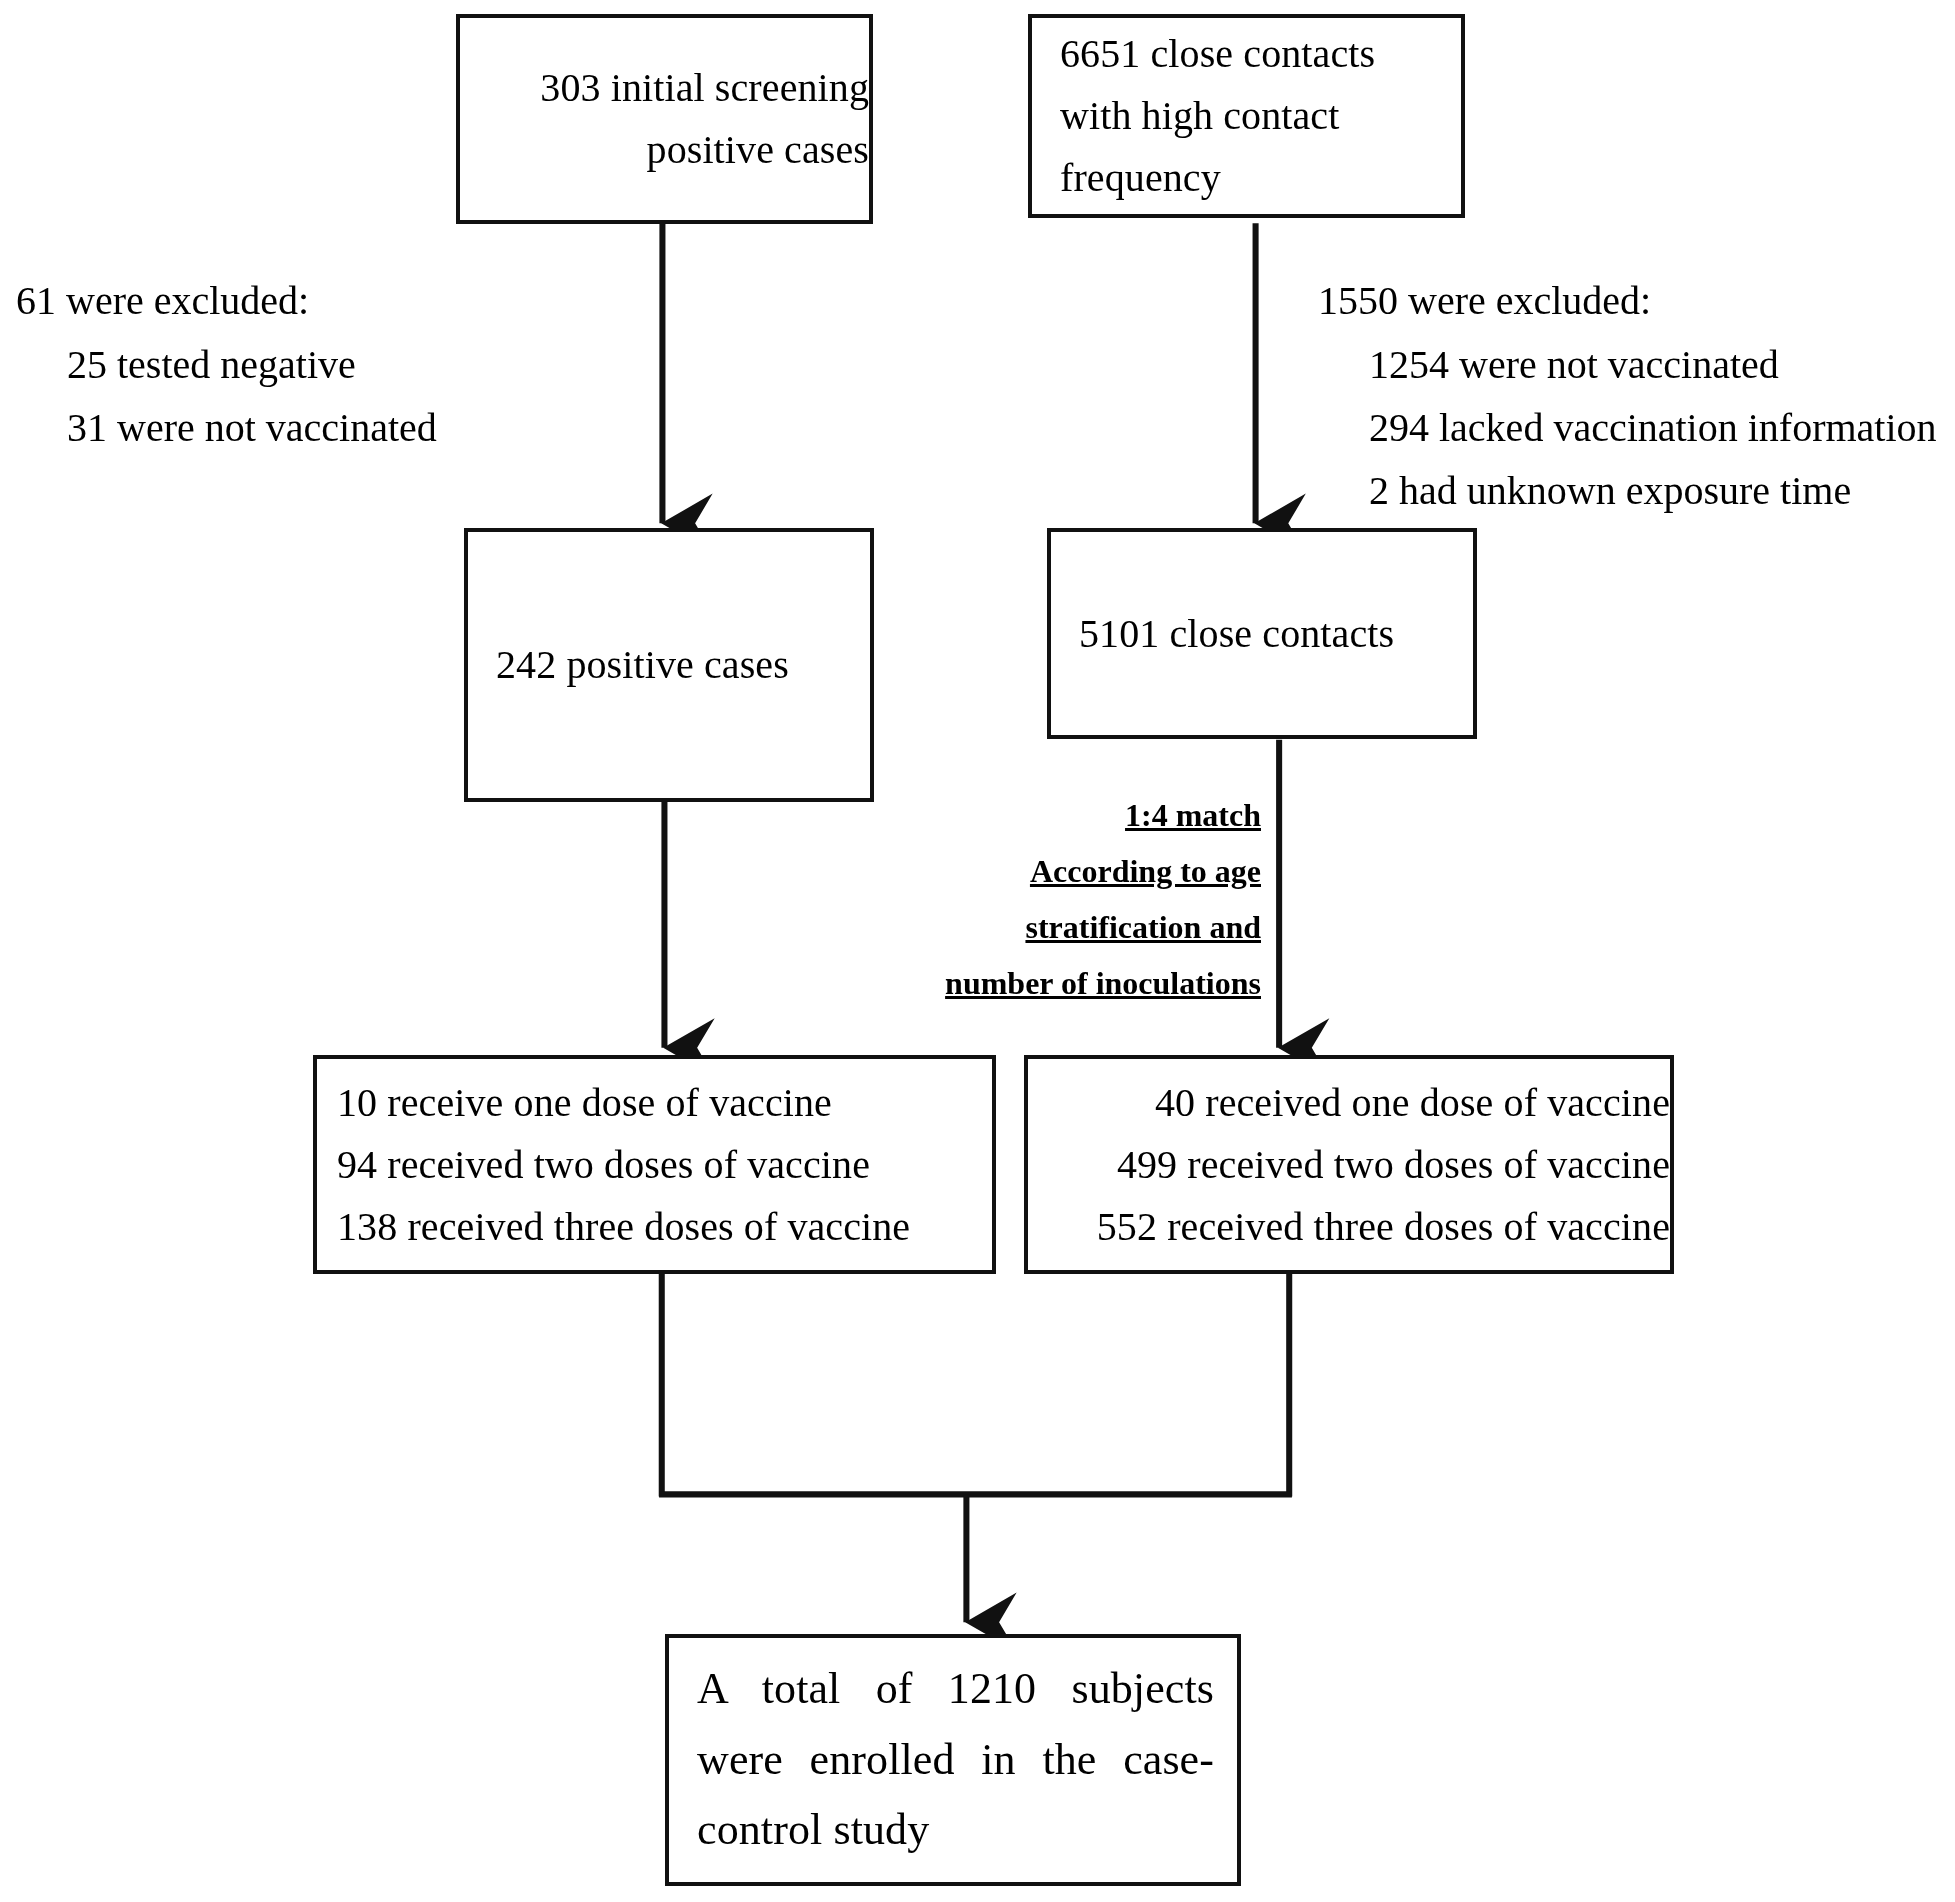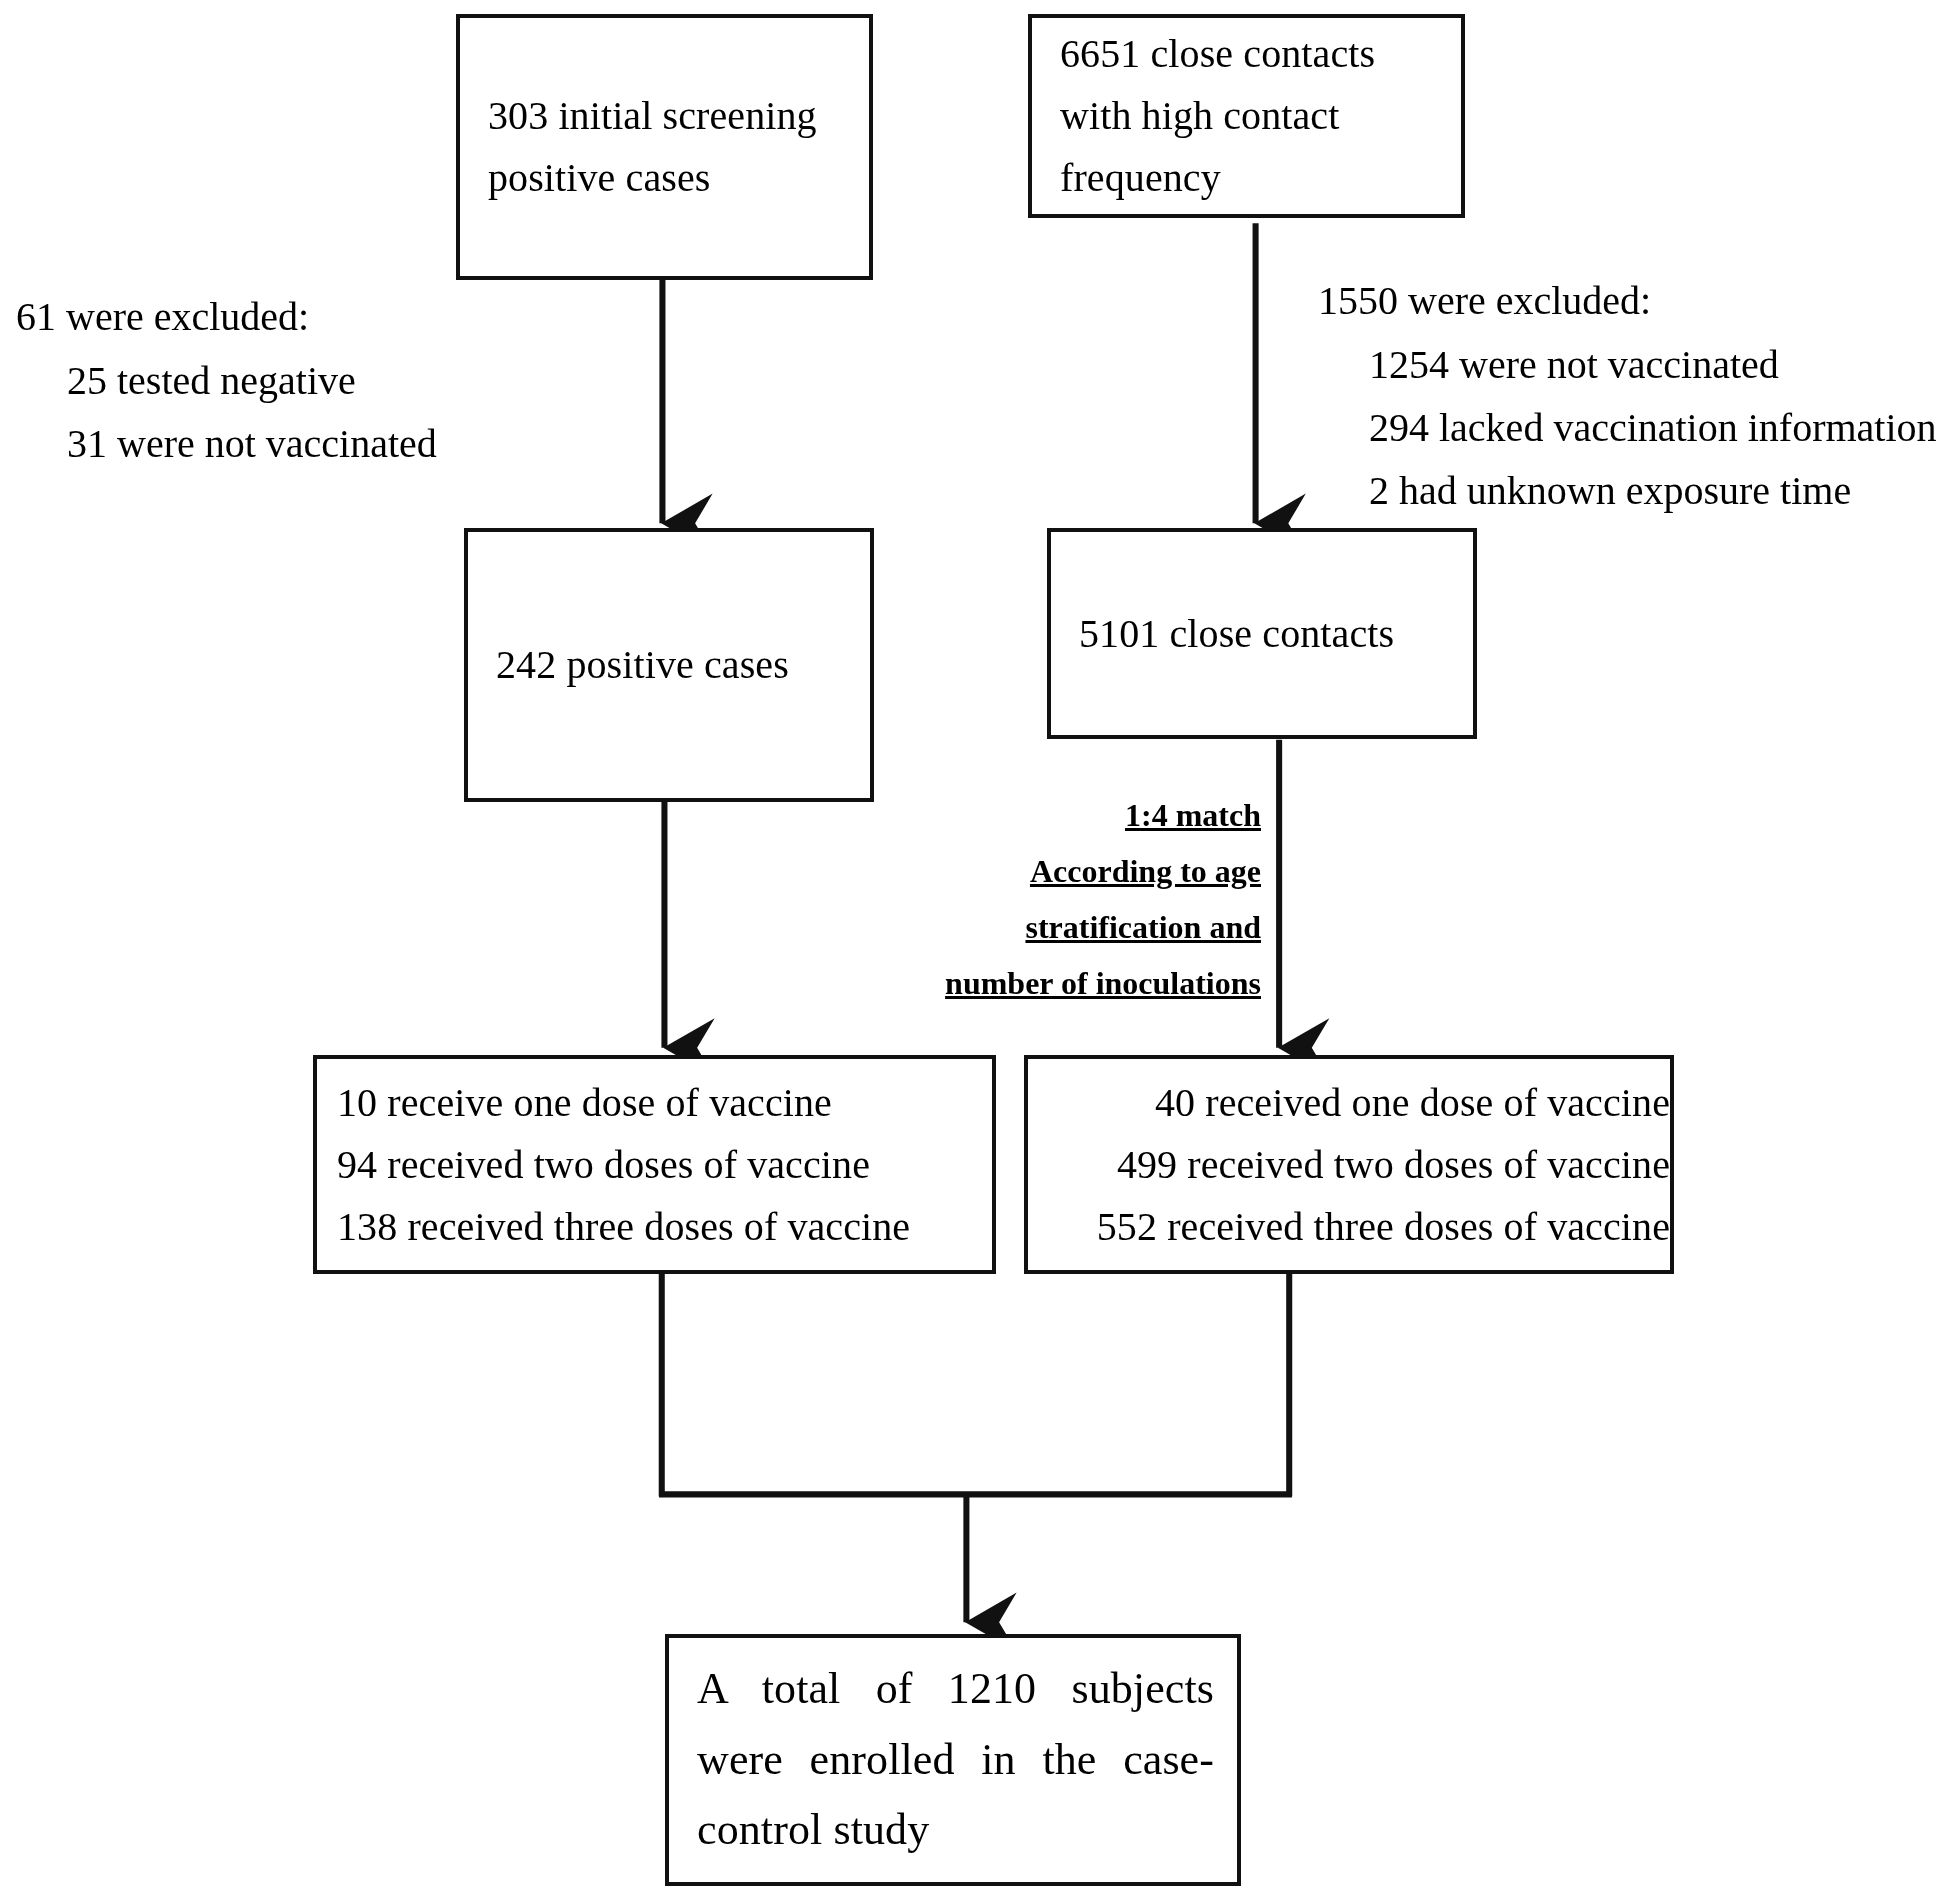--- a/index.html
+++ b/index.html
@@ -106,32 +106,32 @@
 
     <line x1="984" y1="1893" x2="984" y2="2225" stroke="#111111" stroke-width="9"></line>
 
     <line x1="1917" y1="1893" x2="1917" y2="2225" stroke="#111111" stroke-width="9"></line>
 
     <line x1="980" y1="2222" x2="1921" y2="2222" stroke="#111111" stroke-width="9"></line>
 
     <line x1="1437" y1="2222" x2="1437" y2="2412" stroke="#111111" stroke-width="9" marker-end="url(#arrowhead)"></line>
   </svg>
 
-  <div class="node-box" style="left:456px; top:13.5px; width:417px; height:266px;">
+  <div class="node-box" style="left:456px; top:13.5px; width:417px; height:210px;text-align:right;">
     <div class="node-line pad-left">303 initial screening</div>
     <div class="node-line pad-left">positive cases</div>
   </div>
 
   <div class="node-box" style="left:1028px; top:13.5px; width:437px; height:204px;">
     <div class="node-line pad-left">6651 close contacts</div>
     <div class="node-line pad-left">with high contact</div>
     <div class="node-line pad-left">frequency</div>
   </div>
 
-  <div class="note-block" style="left:16px; top:281px; width:632px;margin-top:16px;">
+  <div class="note-block" style="left:16px; top:281px; width:632px;">
     <div class="note-head">61 were excluded:</div>
     <div class="note-item">25 tested negative</div>
     <div class="note-item">31 were not vaccinated</div>
   </div>
 
   <div class="note-block" style="left:1318px; top:281px; width:632px;">
     <div class="note-head">1550 were excluded:</div>
     <div class="note-item">1254 were not vaccinated</div>
     <div class="note-item">294 lacked vaccination information</div>
     <div class="note-item">2 had unknown exposure time</div>

